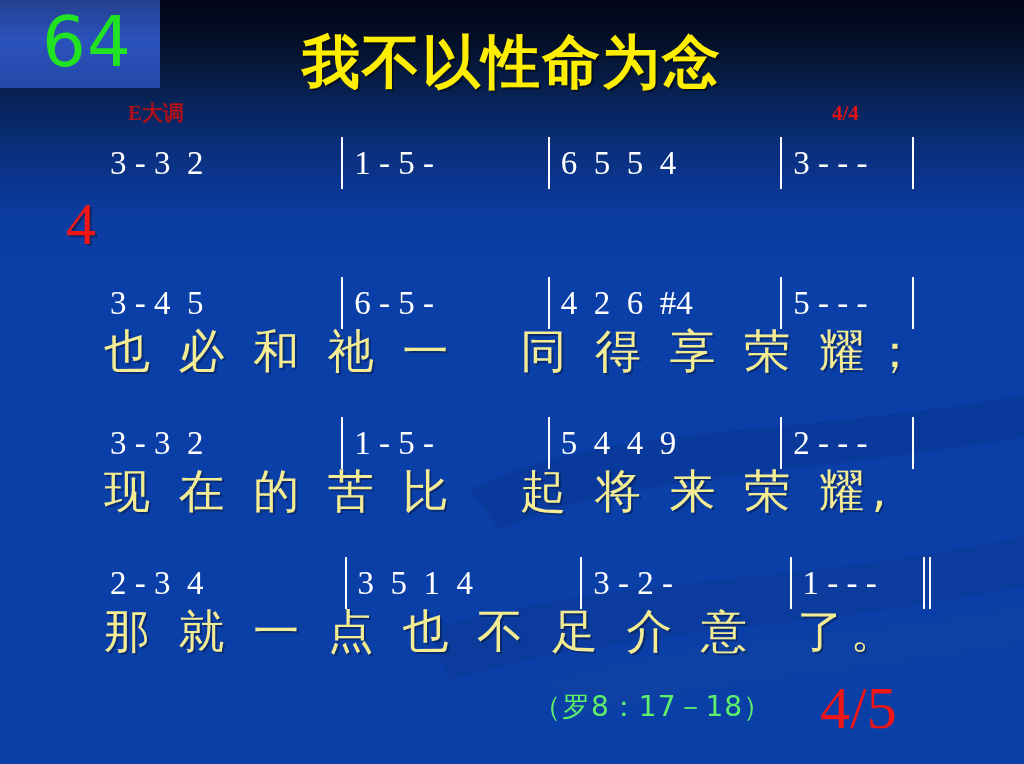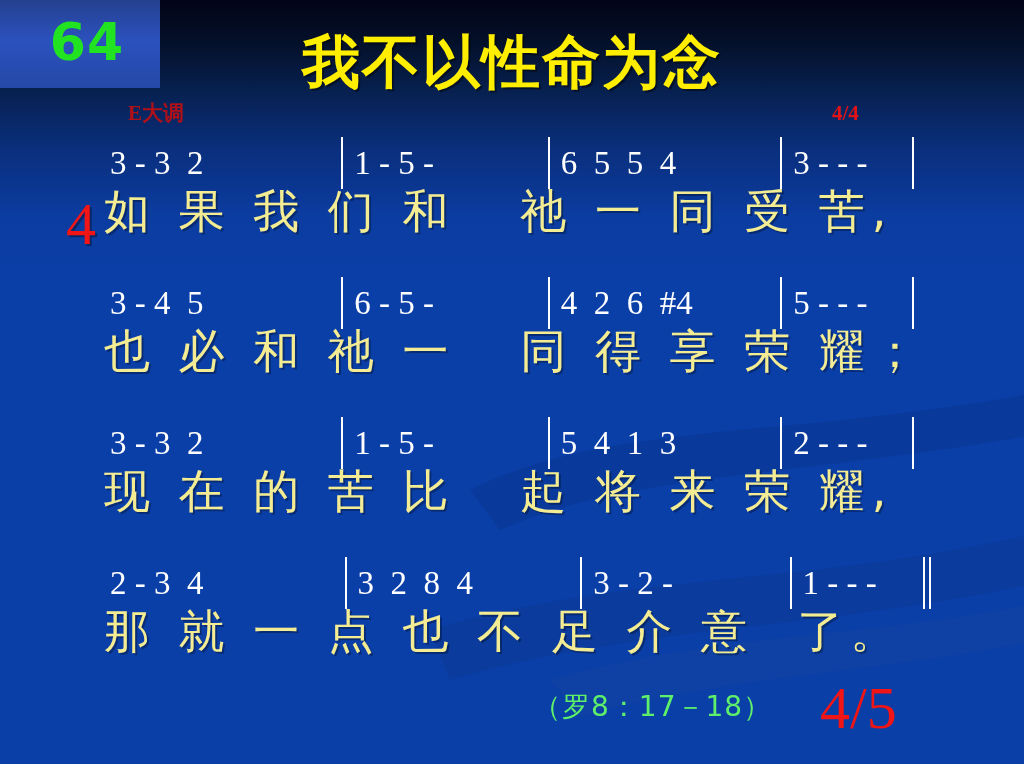--- a/index.html
+++ b/index.html
@@ -45,24 +45,24 @@
     top: 0;
     width: 160px;
     height: 88px;
     background: linear-gradient(180deg, #24408f 0%, #2b51bd 45%, #2449a8 100%);
     display: flex;
     align-items: center;
     justify-content: center;
   }
   #badge-number {
     font-family: "DejaVu Sans", sans-serif;
-    font-size: 52px;
+    font-size: 69px;
     line-height: 1;
     color: #22e322;
-    font-weight: 700;
+    font-weight: 400;
     letter-spacing: 1px;
     padding-bottom: 4px;
     padding-left: 14px;
   }
 
   
   #title {
     position: absolute;
     left: 0;
     top: 33px;
@@ -229,21 +229,20 @@
       <div class="notation">
         <span class="measure m-a">3 - 3  2</span>
         <span class="bar"></span>
         <span class="measure m-b">1 - 5 -</span>
         <span class="bar"></span>
         <span class="measure m-c">6  5  5  4</span>
         <span class="bar"></span>
         <span class="measure m-d">3 - - -</span>
         <span class="bar"></span>
       </div>
-      <div class="lyrics">如 果 我 们 和   祂 一 同 受 苦,</div>
     </div>
 
     <div class="staff-line">
       <div class="notation">
         <span class="measure m-a">3 - 4  5</span>
         <span class="bar"></span>
         <span class="measure m-b">6 - 5 -</span>
         <span class="bar"></span>
         <span class="measure m-c">4  2  6  #4</span>
         <span class="bar"></span>
@@ -252,33 +251,33 @@
       </div>
       <div class="lyrics">也 必 和 祂 一   同 得 享 荣 耀；</div>
     </div>
 
     <div class="staff-line">
       <div class="notation">
         <span class="measure m-a">3 - 3  2</span>
         <span class="bar"></span>
         <span class="measure m-b">1 - 5 -</span>
         <span class="bar"></span>
-        <span class="measure m-c">5  4  1  3</span>
+        <span class="measure m-c">5  4  4  9</span>
         <span class="bar"></span>
         <span class="measure m-d">2 - - -</span>
         <span class="bar"></span>
       </div>
       <div class="lyrics">现 在 的 苦 比   起 将 来 荣 耀,</div>
     </div>
 
     <div class="staff-line">
       <div class="notation">
         <span class="measure m-a">2 - 3  4</span>
         <span class="bar"></span>
-        <span class="measure m-c">3  2  8  4</span>
+        <span class="measure m-c">3  5  1  4</span>
         <span class="bar"></span>
         <span class="measure m-b">3 - 2 -</span>
         <span class="bar"></span>
         <span class="measure m-d">1 - - -</span>
         <span class="bar final"></span>
       </div>
       <div class="lyrics">那 就 一 点 也 不 足 介 意  了。</div>
     </div>
 
   </div>

